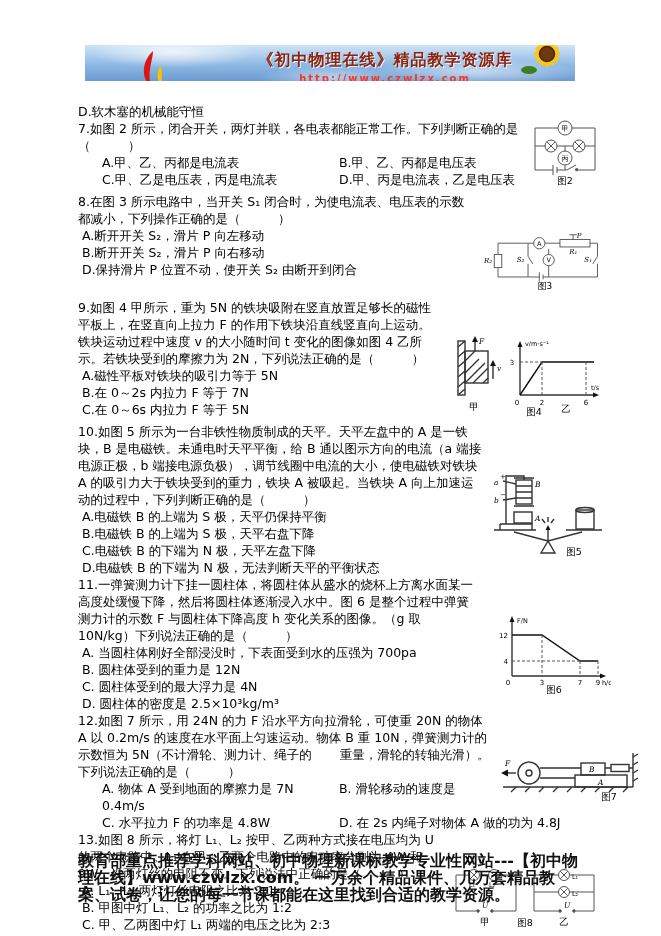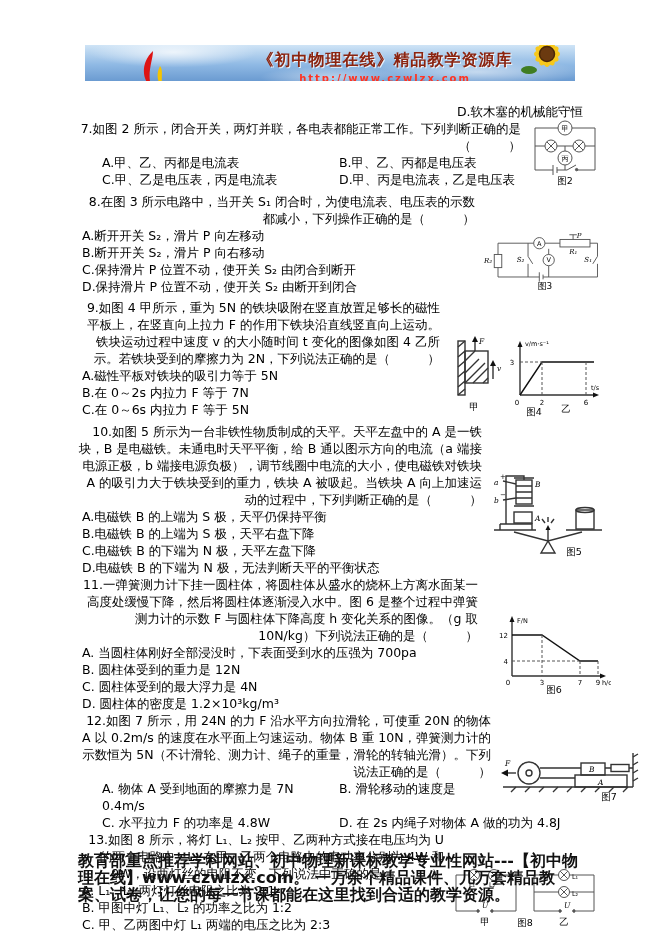--- a/index.html
+++ b/index.html
@@ -30,25 +30,25 @@
     text-decoration:underline;
   }
   .logo{position:absolute;left:48px;top:3px;}
   .sunflower{position:absolute;right:8px;bottom:1px;}
   
   .content{
     position:absolute;left:78px;top:103px;width:505px;
     font-size:12.5px;line-height:17px;
   }
   .q{clear:right;}
-  .stem,.lead{text-align:right;}
+  .stem,.lead{text-align:left;}
   .opt{padding-left:4px;display:block;}
   .optrow{display:block;padding-left:4px;margin-left:20px;}
   .optrow .col{display:inline-block;width:237px;vertical-align:top;}
-  .ul{}
+  .ul{padding-left:28px;}
   .fig{float:right;}
   .f2{margin:0 -18px 2px 8px;}
   .f3{margin:37px -22px 2px 8px;}
   .f4{margin:34px -18px 2px 8px;}
   .f5{margin:43px -24px 2px 8px;}
   .f6{margin:36px -28px 2px 16px;}
   .f7{margin:35px -56px 2px 8px;}
   .f8{margin:34px -14px 2px 8px;}
   
   .wire{stroke:#555;fill:none;stroke-width:1;}
@@ -152,21 +152,20 @@
         <text class="ftx" x="62" y="32.5" text-anchor="middle">V</text>
         <text class="ftxi" x="92" y="6">P</text>
         <text class="ftxi" x="84" y="24">R₁</text>
         <text class="ftxi" x="100" y="32">S₁</text>
         <text class="cap" x="58" y="61" text-anchor="middle">图3</text>
       </svg>
     </div>
     <div class="stem">8.在图 3 所示电路中，当开关 S₁ 闭合时，为使电流表、电压表的示数都减小，下列操作正确的是（　　　）</div>
     <div class="opt">A.断开开关 S₂，滑片 P 向左移动</div>
     <div class="opt">B.断开开关 S₂，滑片 P 向右移动</div>
-    <div class="opt">C.保持滑片 P 位置不动，使开关 S₂ 由闭合到断开</div>
     <div class="opt">D.保持滑片 P 位置不动，使开关 S₂ 由断开到闭合</div>
   </div>
 
   <div class="q">
     <div class="fig f4">
       <svg width="153" height="84" viewBox="0 0 153 84">
         <g class="wireb">
           <rect x="10" y="8" width="7" height="54"></rect>
           <path d="M10 14 L17 8 M10 24 L17 18 M10 34 L17 28 M10 44 L17 38 M10 54 L17 48 M10 62 L17 56"></path>
           <rect x="17" y="18" width="23" height="32"></rect>
@@ -256,21 +255,21 @@
         <text class="ftx" x="86" y="73" text-anchor="middle">7</text>
         <text class="ftx" x="104" y="73" text-anchor="middle">9</text>
         <text class="axl" x="108" y="73">h/cm</text>
         <text class="cap" x="60" y="81" text-anchor="middle">图6</text>
       </svg>
     </div>
     <div class="stem">11.一弹簧测力计下挂一圆柱体，将圆柱体从盛水的烧杯上方离水面某一高度处缓慢下降，然后将圆柱体逐渐浸入水中。图 6 是整个过程中弹簧测力计的示数 F 与圆柱体下降高度 h 变化关系的图像。（g 取 10N/kg）下列说法正确的是（　　　）</div>
     <div class="opt">A. 当圆柱体刚好全部浸没时，下表面受到水的压强为 700pa</div>
     <div class="opt">B. 圆柱体受到的重力是 12N</div>
     <div class="opt">C. 圆柱体受到的最大浮力是 4N</div>
-    <div class="opt">D. 圆柱体的密度是 1.2×10³kg/m³</div>
+    <div class="opt">D. 圆柱体的密度是 2.5×10³kg/m³</div>
   </div>
 
   <div class="q">
     <div class="fig f7">
       <svg width="140" height="55" viewBox="0 0 140 55">
         <g class="wireb">
           <path d="M4 40 H134 M134 6 V40"></path>
           <path d="M12 45 L17 40 M26 45 L31 40 M40 45 L45 40 M54 45 L59 40 M68 45 L73 40 M82 45 L87 40 M96 45 L101 40 M110 45 L115 40 M124 45 L129 40"></path>
           <path d="M134 10 L139 7 M134 18 L139 15 M134 26 L139 23 M134 34 L139 31"></path>
           <circle cx="30" cy="26" r="11"></circle>

